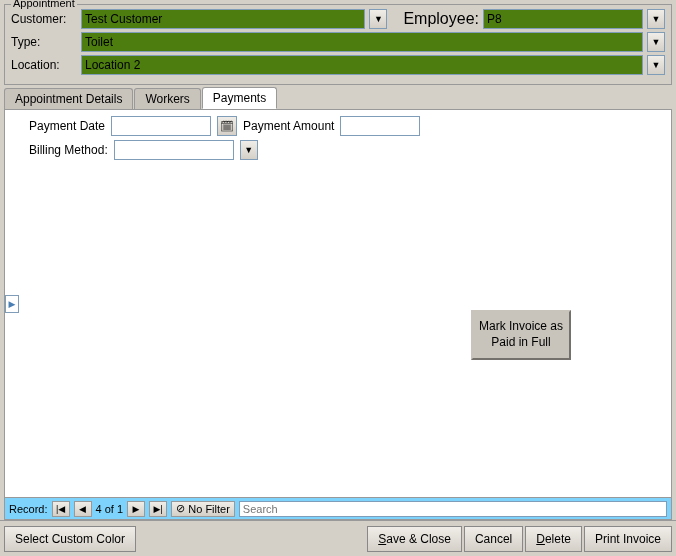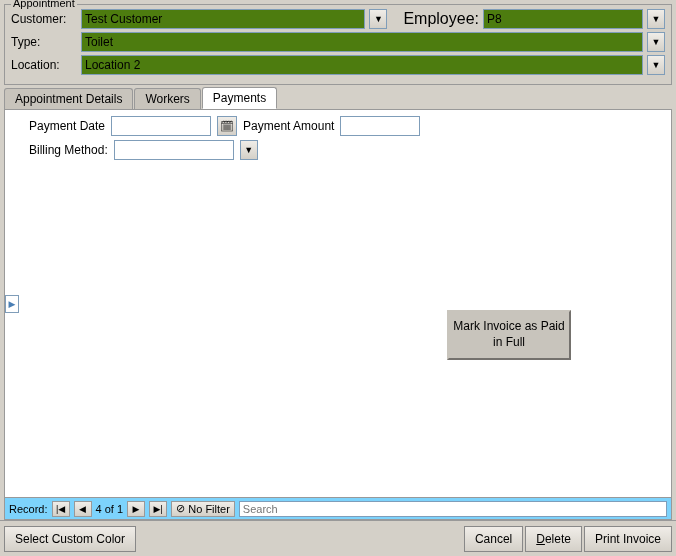--- a/index.html
+++ b/index.html
@@ -262,21 +262,21 @@
       border: 1px solid #7f9db9;
       background: #fff;
       font-size: 12px;
       padding: 1px 3px;
     }
 
     .mark-invoice-btn {
       position: absolute;
       right: 100px;
       top: 200px;
-      width: 124px;
+      width: 100px;
       height: 50px;
       border: 2px outset #c8c4bc;
       background: #c8c4bc;
       cursor: pointer;
       font-size: 12px;
       text-align: center;
       display: flex;
       align-items: center;
       justify-content: center;
       padding: 4px;
@@ -407,20 +407,25 @@
         <span>No Filter</span>
       </div>
       <input class="search-input" type="text" placeholder="Search" style="">
     </div>
   </div>
 
   <div class="bottom-bar">
     <button class="bottom-btn custom-color">Select Custom Color</button>
     <div class="bottom-bar-right">
       <button class="bottom-btn">
+        <span>
+          <span class="underline-key">S</span><span>ave &amp; Close</span>
+        </span>
+      </button>
+      <button class="bottom-btn">
         <span>Cancel</span>
       </button>
       <button class="bottom-btn">
         <span>
           <span class="underline-key">D</span><span>elete</span>
         </span>
       </button>
       <button class="bottom-btn">Print Invoice</button>
     </div>
   </div>

